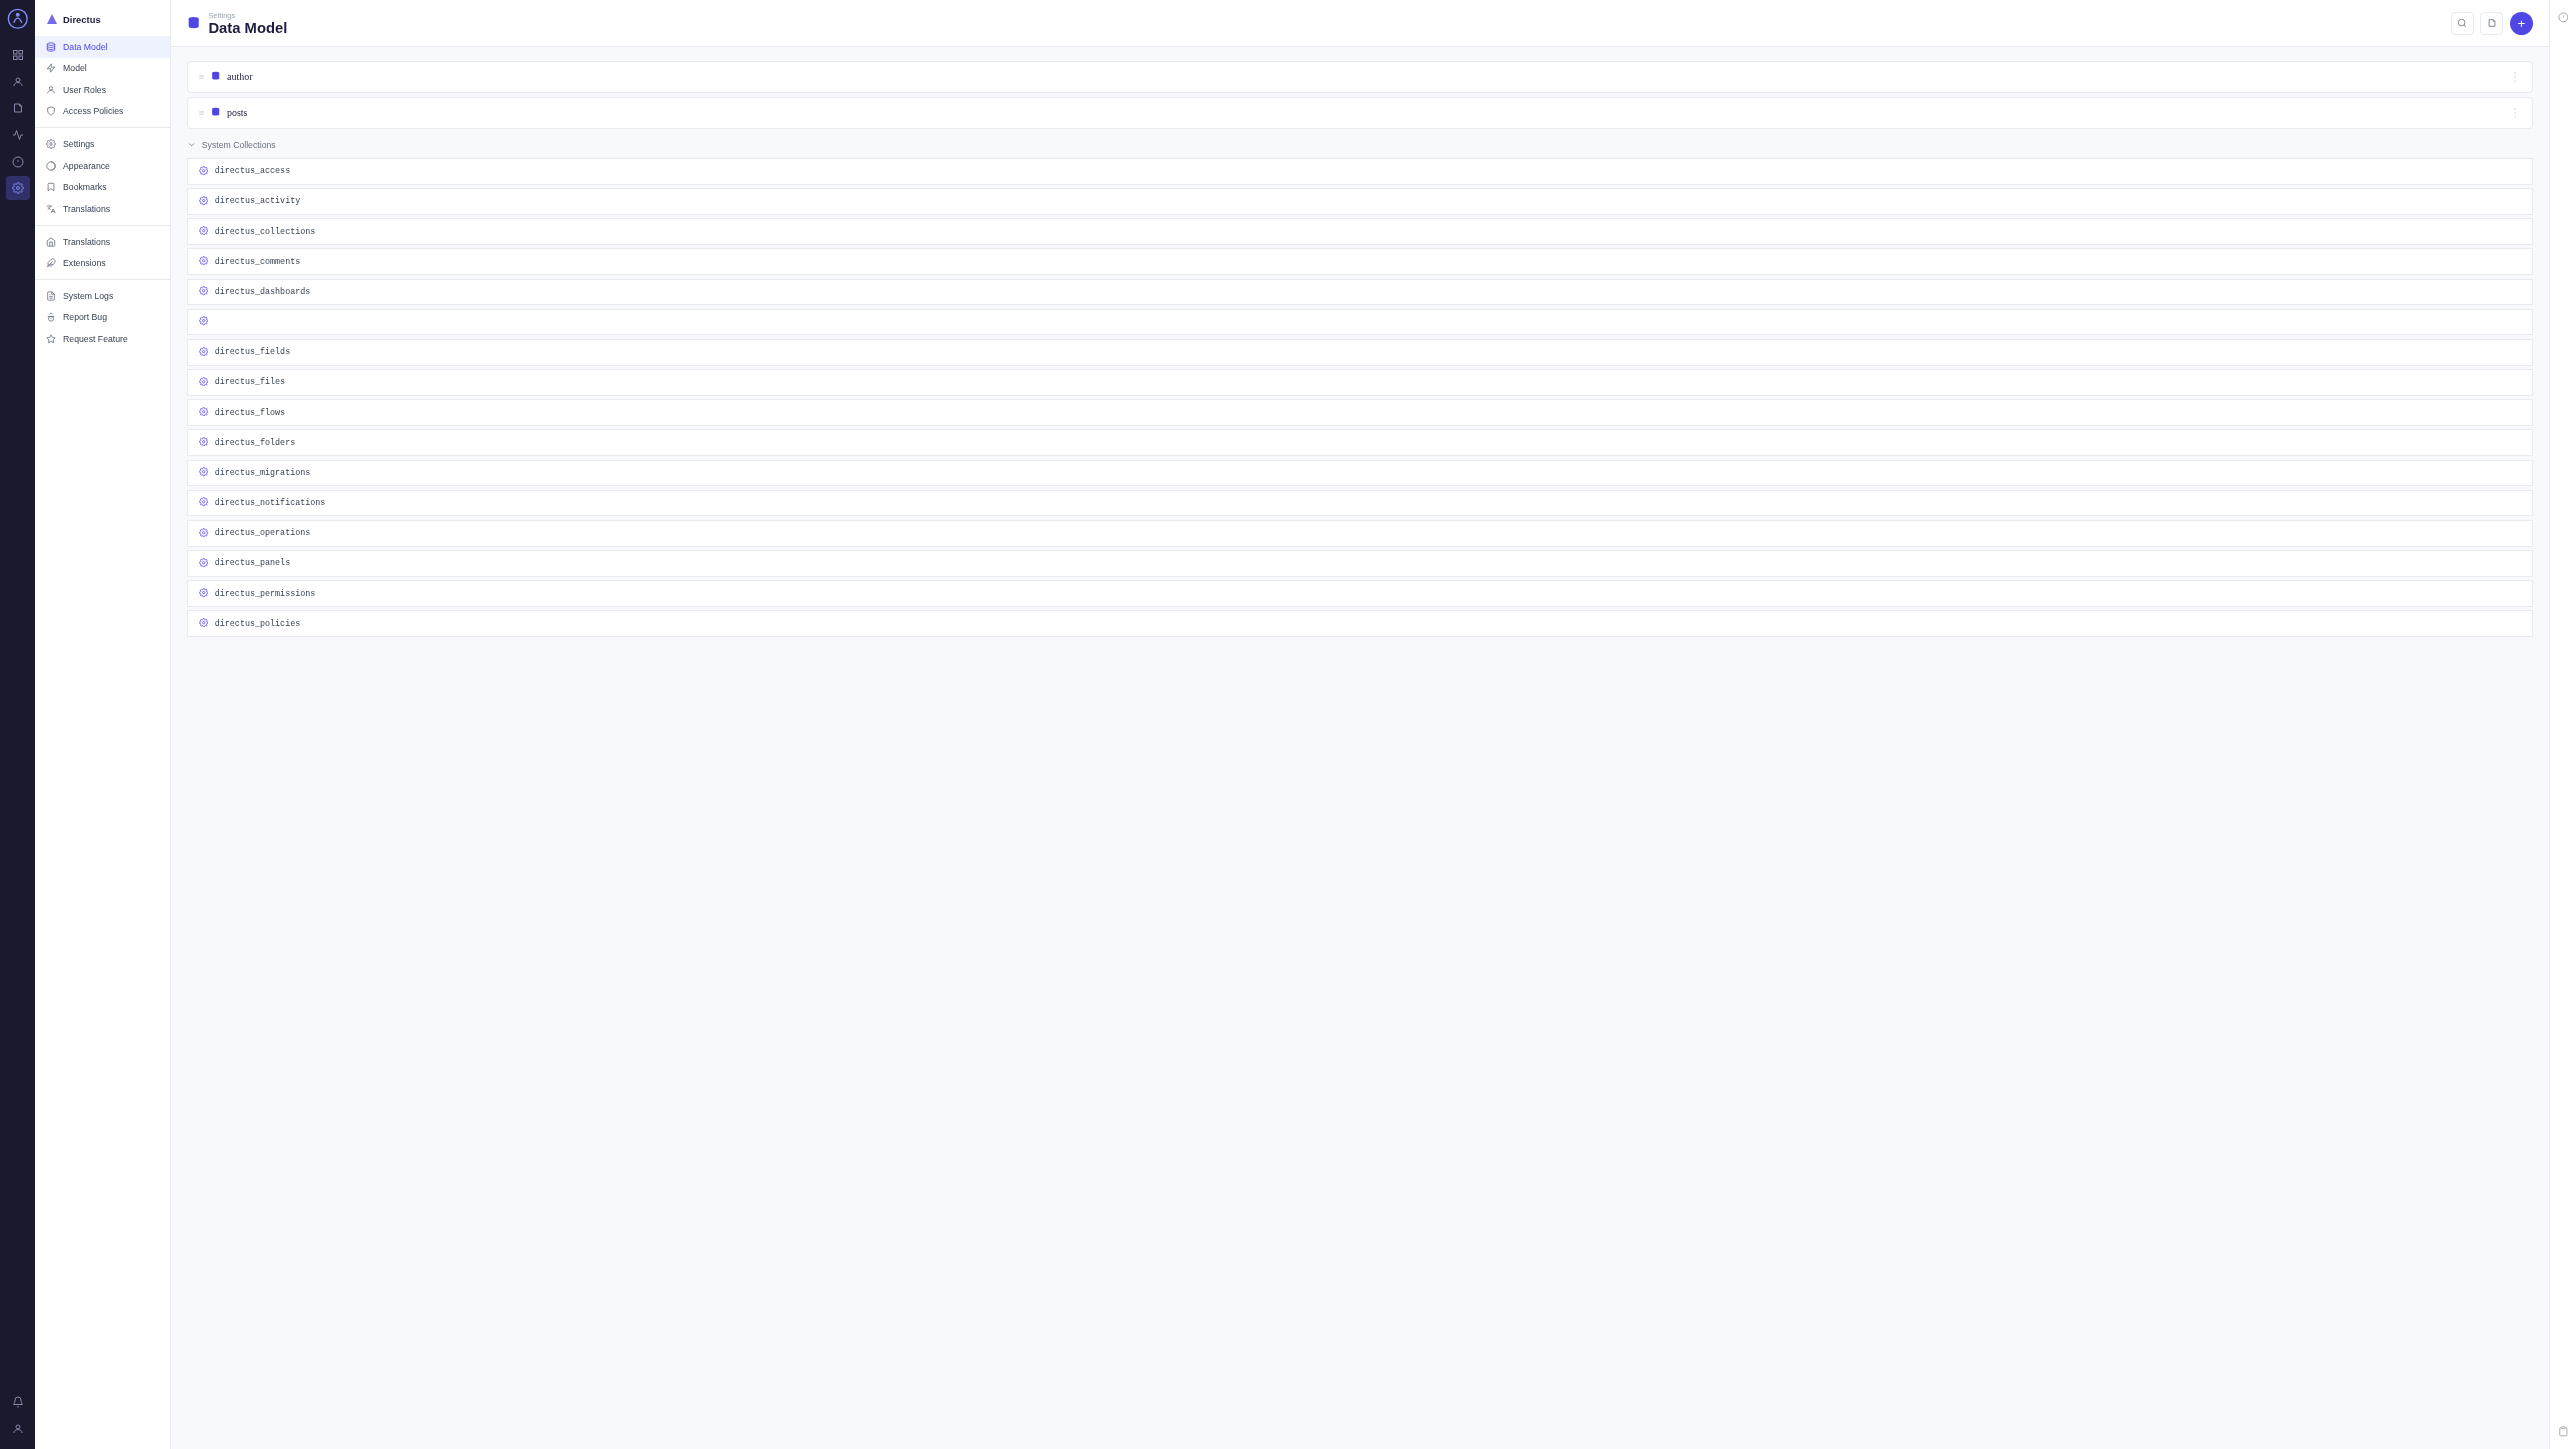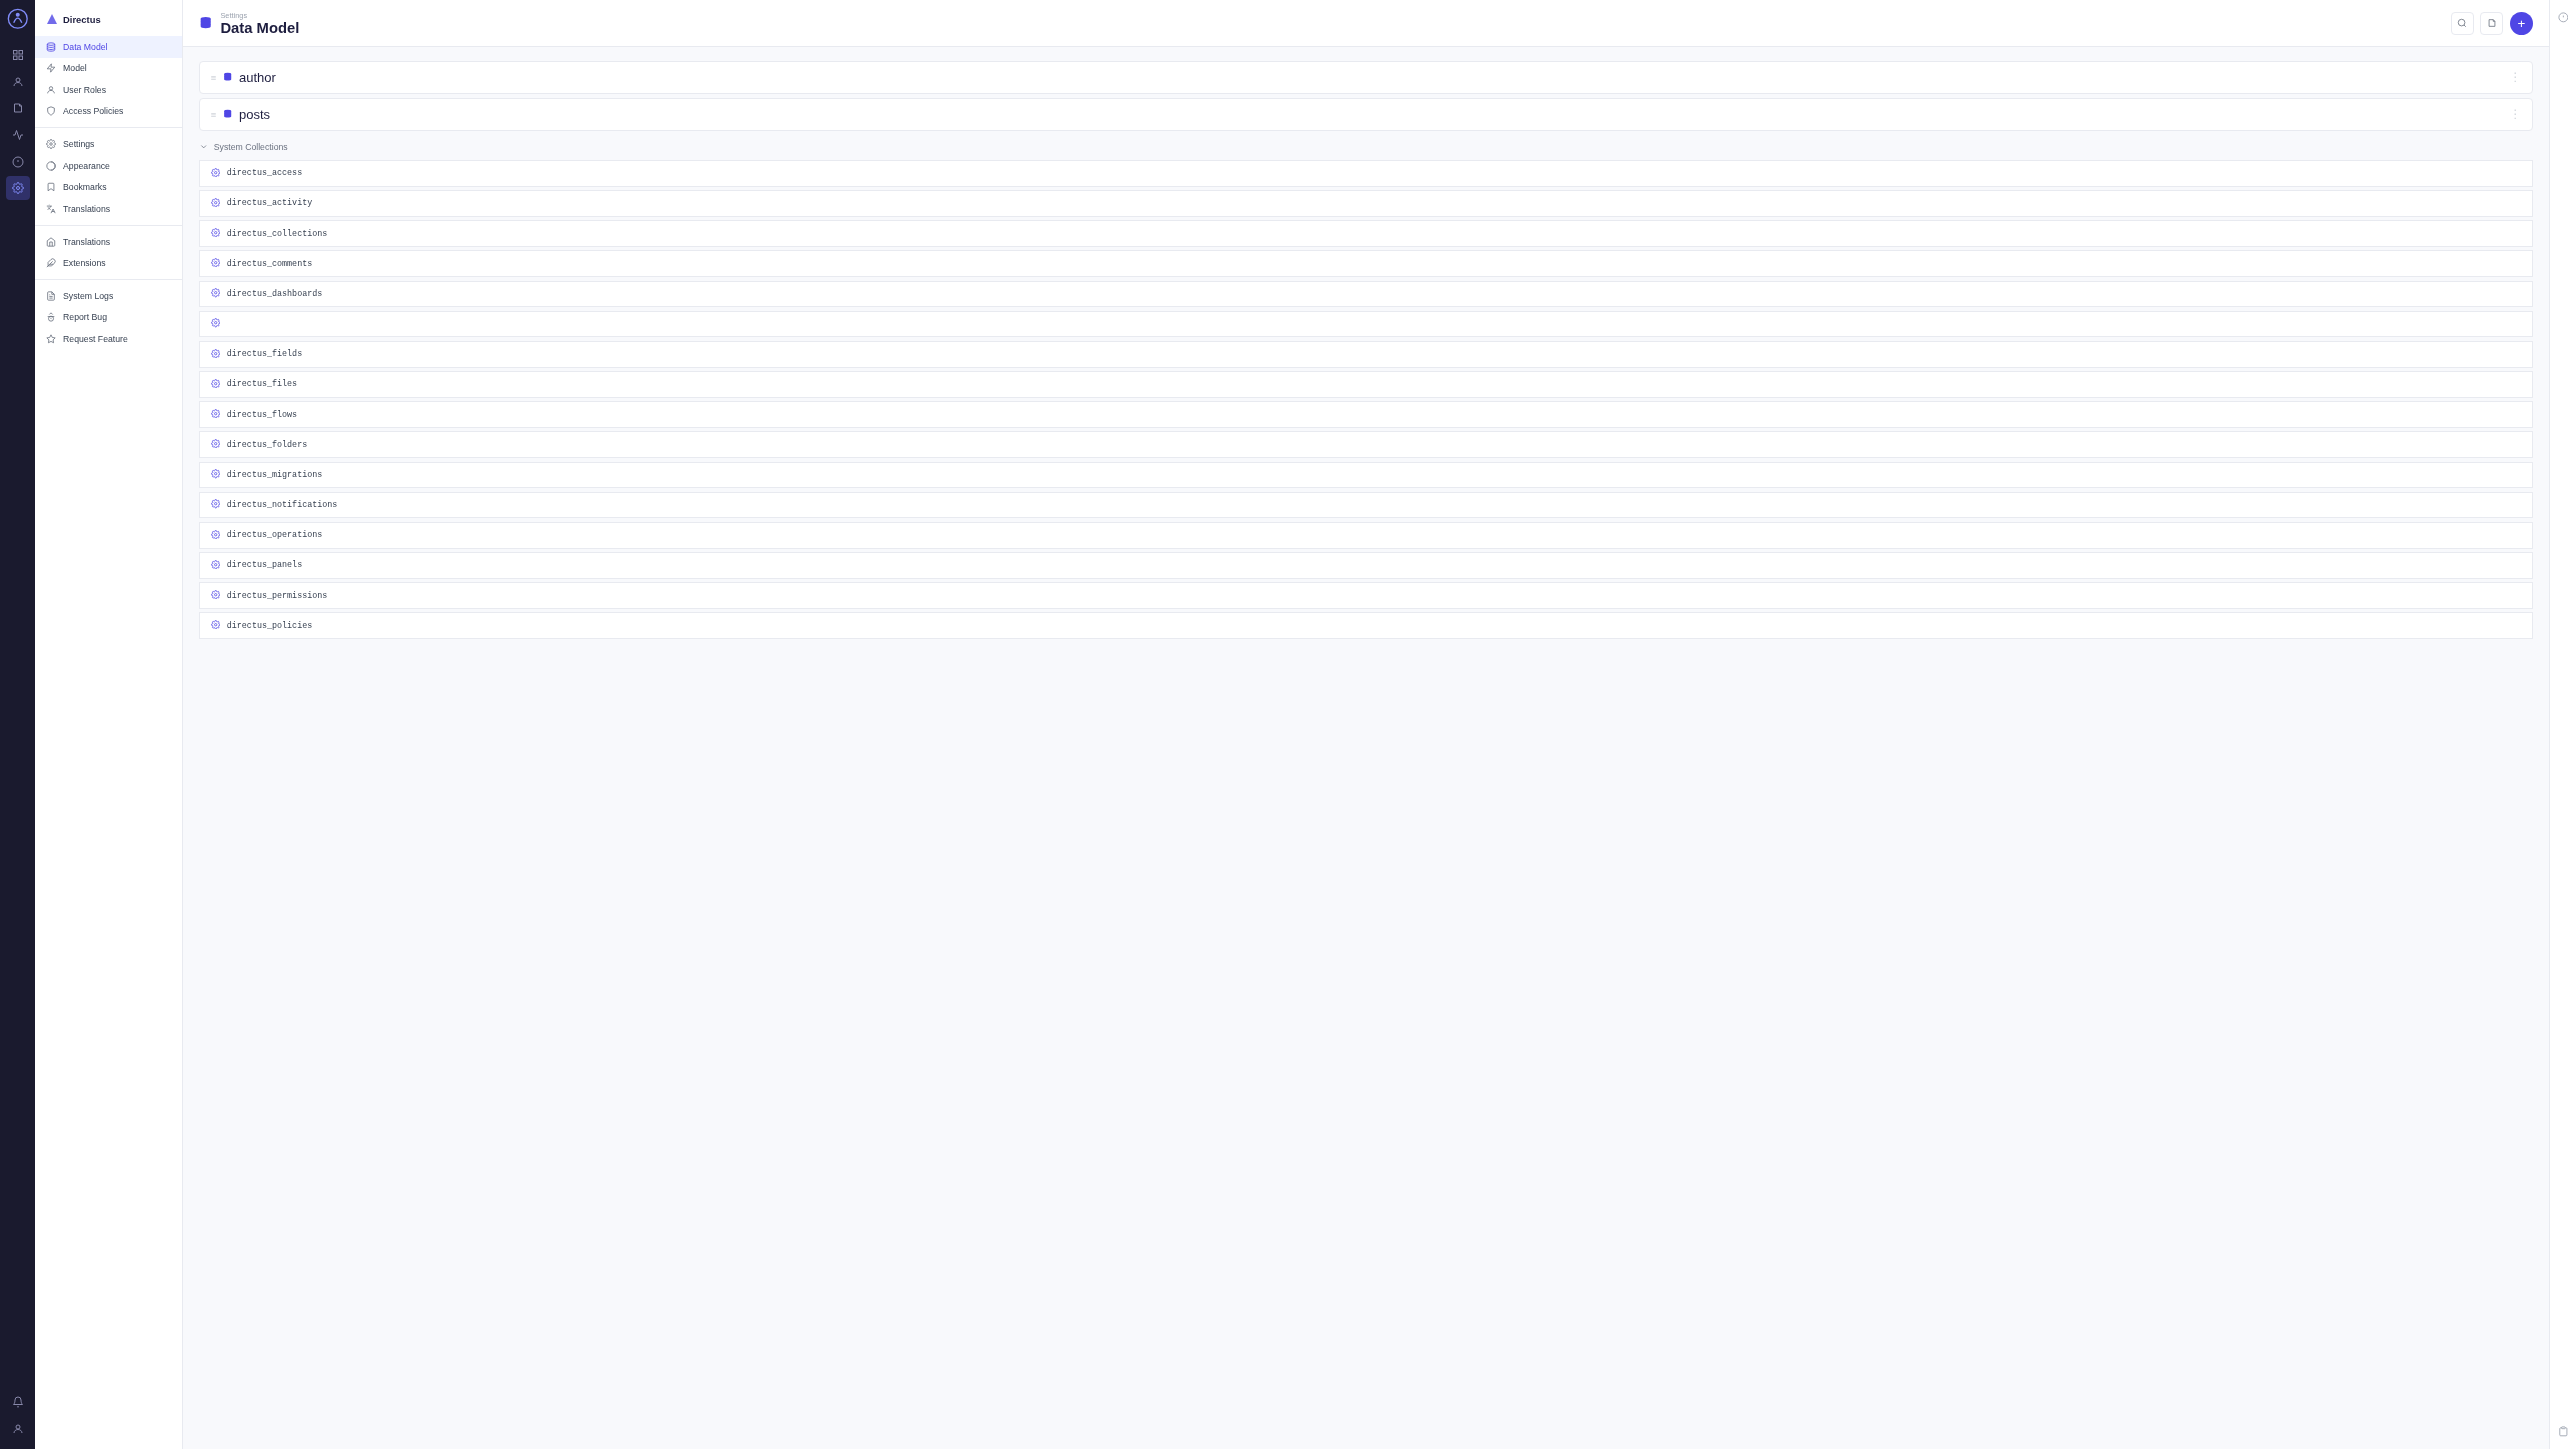--- a/index.html
+++ b/index.html
@@ -36,21 +36,21 @@
     .rail-bottom {
       margin-top: auto;
       display: flex;
       flex-direction: column;
       align-items: center;
       gap: 2.7px;
     }
 
     
     .sidebar {
-      width: 148px;
+      width: 136px;
       background: #fff;
       border-right: 0.7px solid #e8eaf0;
       display: flex;
       flex-direction: column;
       padding: 8px 0;
       flex-shrink: 0;
       overflow-y: auto;
     }
     .sidebar-logo-row {
       display: flex;
@@ -175,23 +175,23 @@
       margin-right: 6.7px;
       font-size: 9.4px;
     }
     .collection-icon {
       color: #4f46e5;
       margin-right: 6.7px;
       font-size: 9.4px;
     }
     .collection-name {
       flex: 1;
-      font-size: 13px;
+      font-size: 10px;
       color: #1e1e3f;
-      font-family: Liberation Sans, sans-serif;
+      font-family: Liberation Serif, serif;
     }
     .collection-menu {
       color: #d1d5db;
       font-size: 12px;
       cursor: pointer;
     }
 
     
     .system-section-header {
       display: flex;

